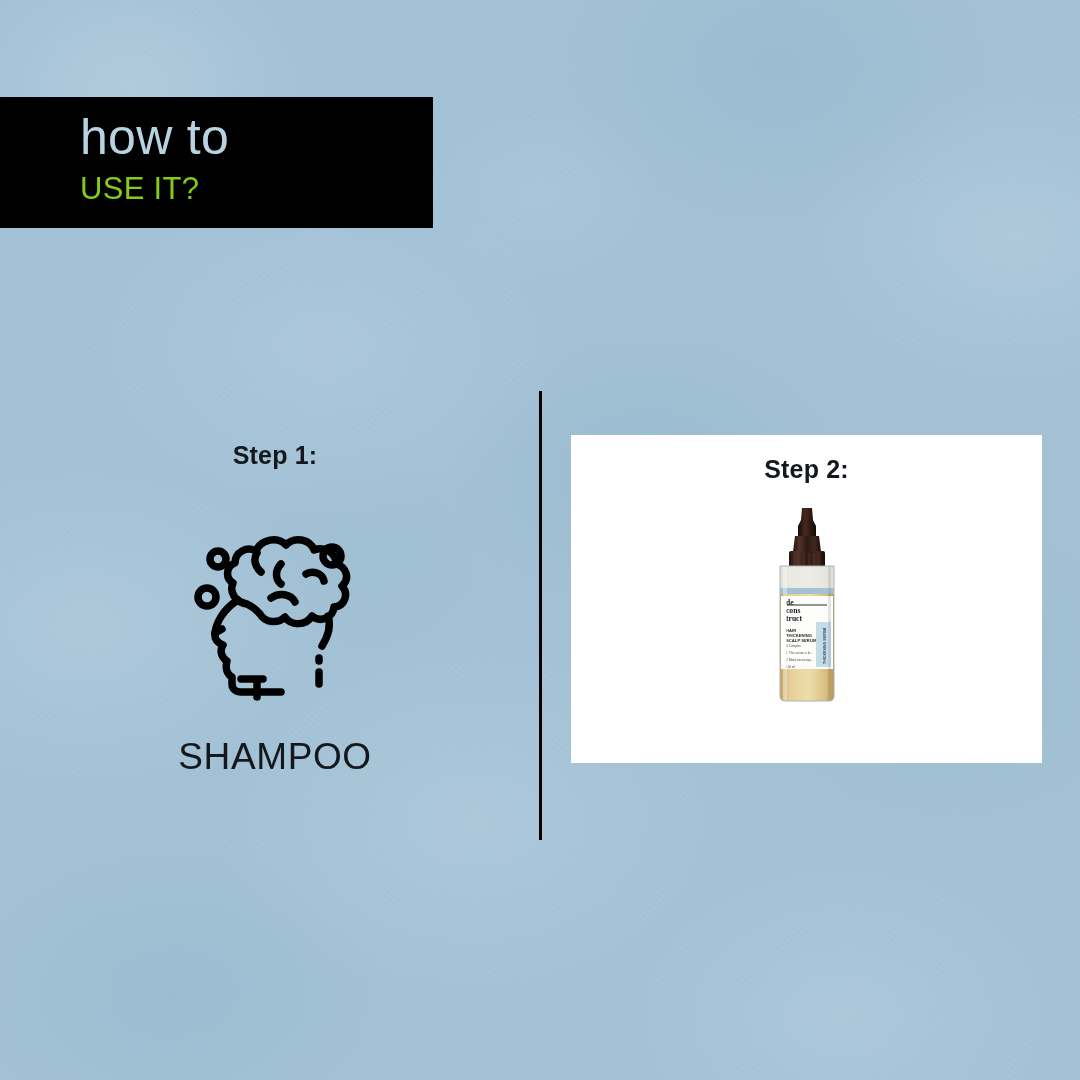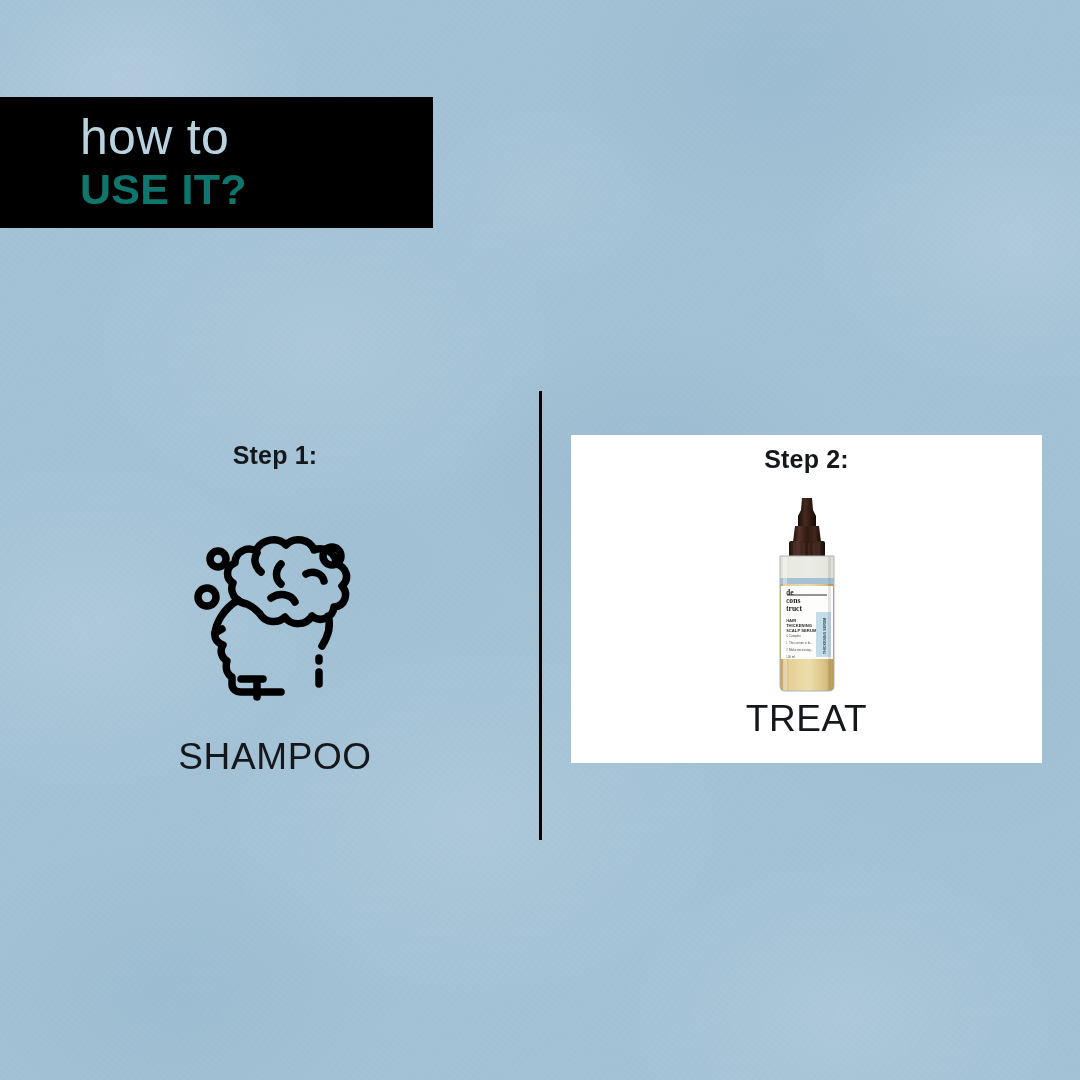--- a/index.html
+++ b/index.html
@@ -62,23 +62,23 @@
     padding: 14px 0 0 80px;
   }
   .header-line1 {
     color: #b9d2e0;
     font-size: 50px;
     font-weight: 300;
     letter-spacing: .3px;
     line-height: 52px;
   }
   .header-line2 {
-    color: #0f766e;
-    font-size: 43px;
-    font-weight: 700;
+    color: #84cc16;
+    font-size: 31px;
+    font-weight: 400;
     letter-spacing: .3px;
     line-height: 52px;
   }
 
   
   .divider {
     position: absolute;
     left: 539px;
     top: 391px;
     width: 3px;
@@ -124,20 +124,21 @@
     justify-content: center;
   }
 
   
   #step-two {
     left: 571px;
     top: 435px;
     width: 471px;
     height: 328px;
     background: #ffffff;
+    padding-top: 10px;
     justify-content: flex-start;
   }
   #step-two .step-title { margin-top: 10px; }
   #step-two .visual {
     margin-top: 22px;
     height: 200px;
     display: flex;
     align-items: center;
     justify-content: center;
   }
@@ -294,16 +295,15 @@
             </text>
 
             <rect x="36" y="62" width="4" height="135" fill="#ffffff" opacity=".38"></rect>
             <rect x="81" y="62" width="3" height="135" fill="#6d7a82" opacity=".18"></rect>
           </g>
 
           <path d="M33 62 L87 62 L87 192 Q87 197 82 197 L38 197 Q33 197 33 192 Z" fill="none" stroke="#aab4ba" stroke-width="1"></path>
         </svg>
       </div>
     </div>
-    <div class="step-caption">TREAT</div>
   </div>
 
 </div>
 
 </body></html>

